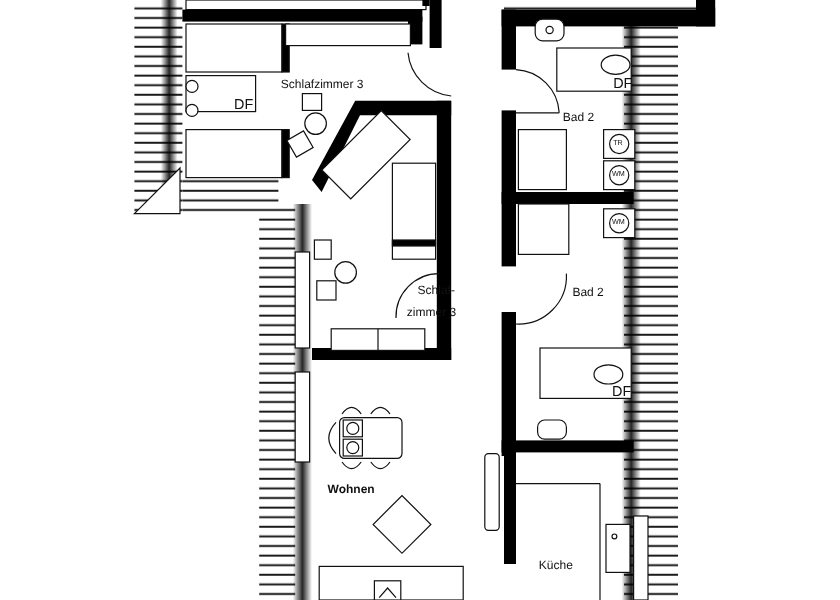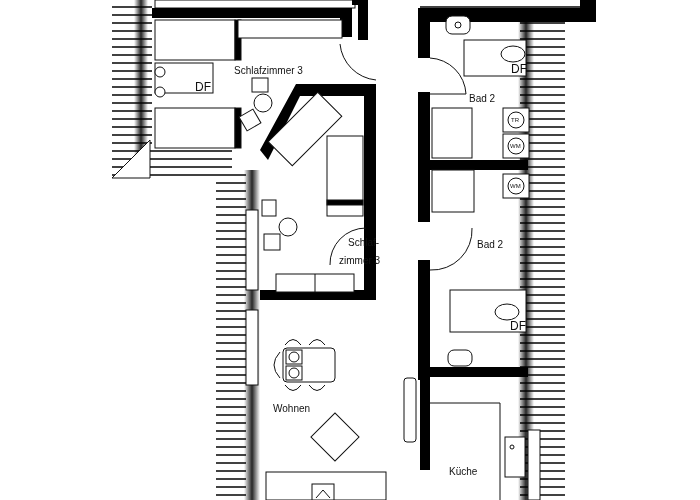--- a/index.html
+++ b/index.html
@@ -145,21 +145,21 @@
     <circle cx="512" cy="447" r="2"></circle>
     <rect x="528" y="430" width="12" height="70"></rect>
   </g>
 </svg>
 
 <div class="label" style="left:234px;top:64px;">Schlafzimmer 3</div>
 <div class="label" style="left:348px;top:236px;text-align:center;">Schlaf-</div>
 <div class="label" style="left:339px;top:254px;">zimmer 3</div>
 <div class="label" style="left:469px;top:92px;">Bad 2</div>
 <div class="label" style="left:477px;top:238px;">Bad 2</div>
-<div class="label" style="left:273px;top:402px;">Wohnen</div>
+<div class="label" style="left:273px;top:402px;font-weight:bold;">Wohnen</div>
 <div class="label" style="left:449px;top:465px;">Küche</div>
 
 <div class="df" style="left:195px;top:80px;">DF</div>
 <div class="df" style="left:511px;top:62px;">DF</div>
 <div class="df" style="left:510px;top:319px;">DF</div>
 <div class="tiny" style="left:511px;top:117px;">TR</div>
 <div class="tiny" style="left:510px;top:143px;">WM</div>
 <div class="tiny" style="left:510px;top:183px;">WM</div>
 </div>
 

